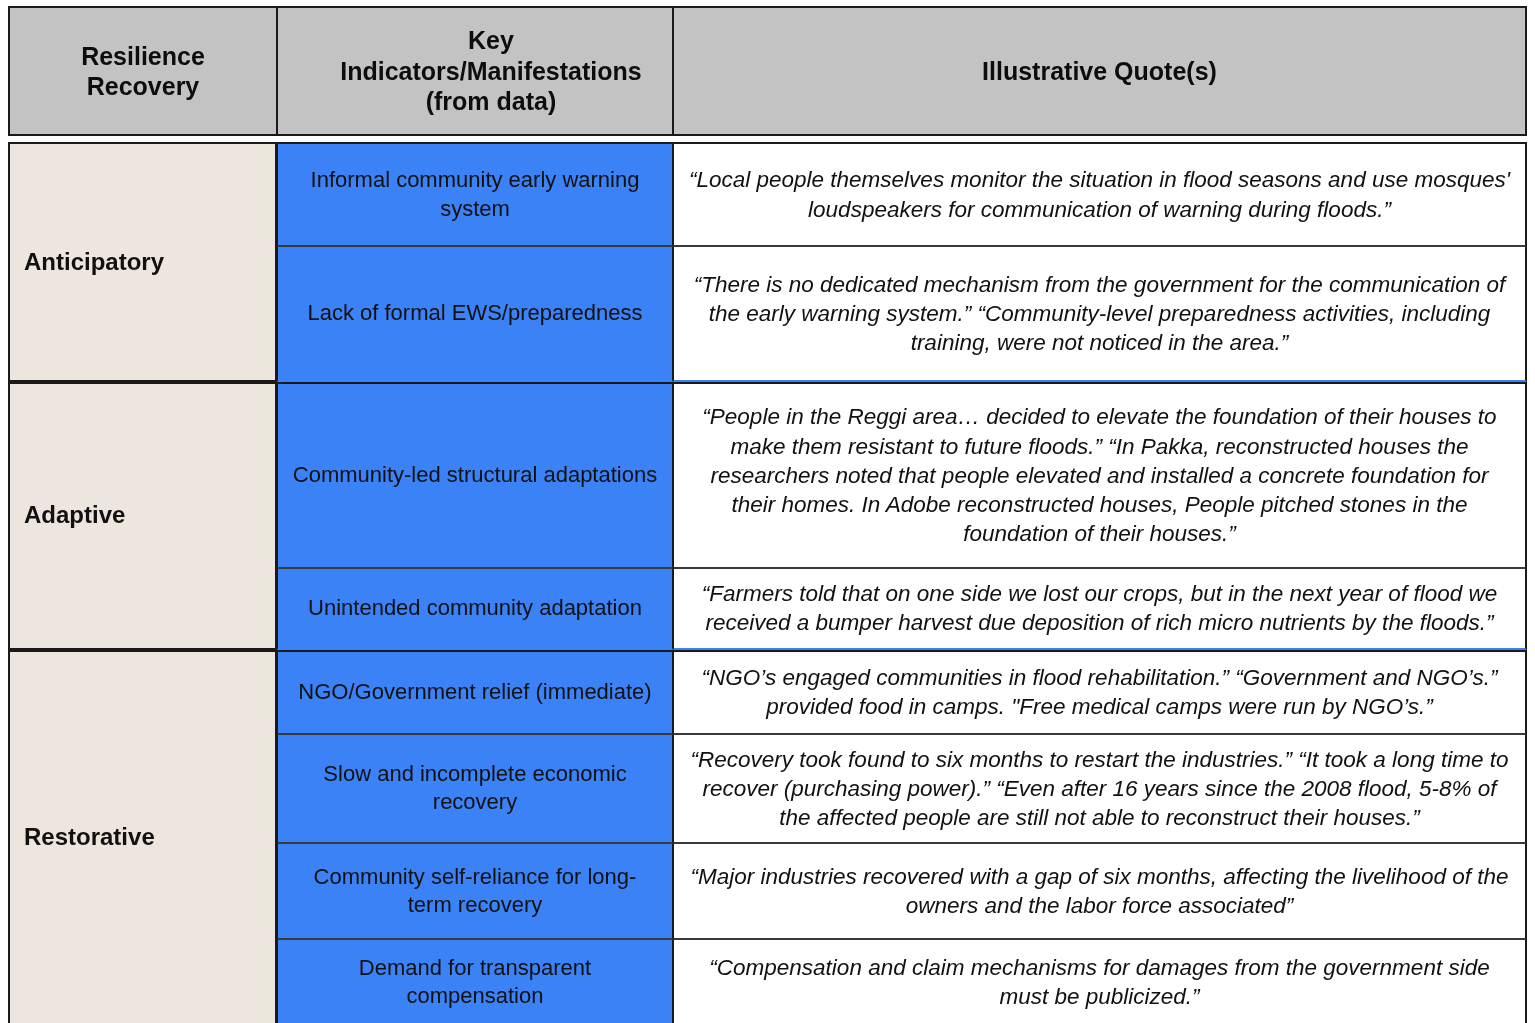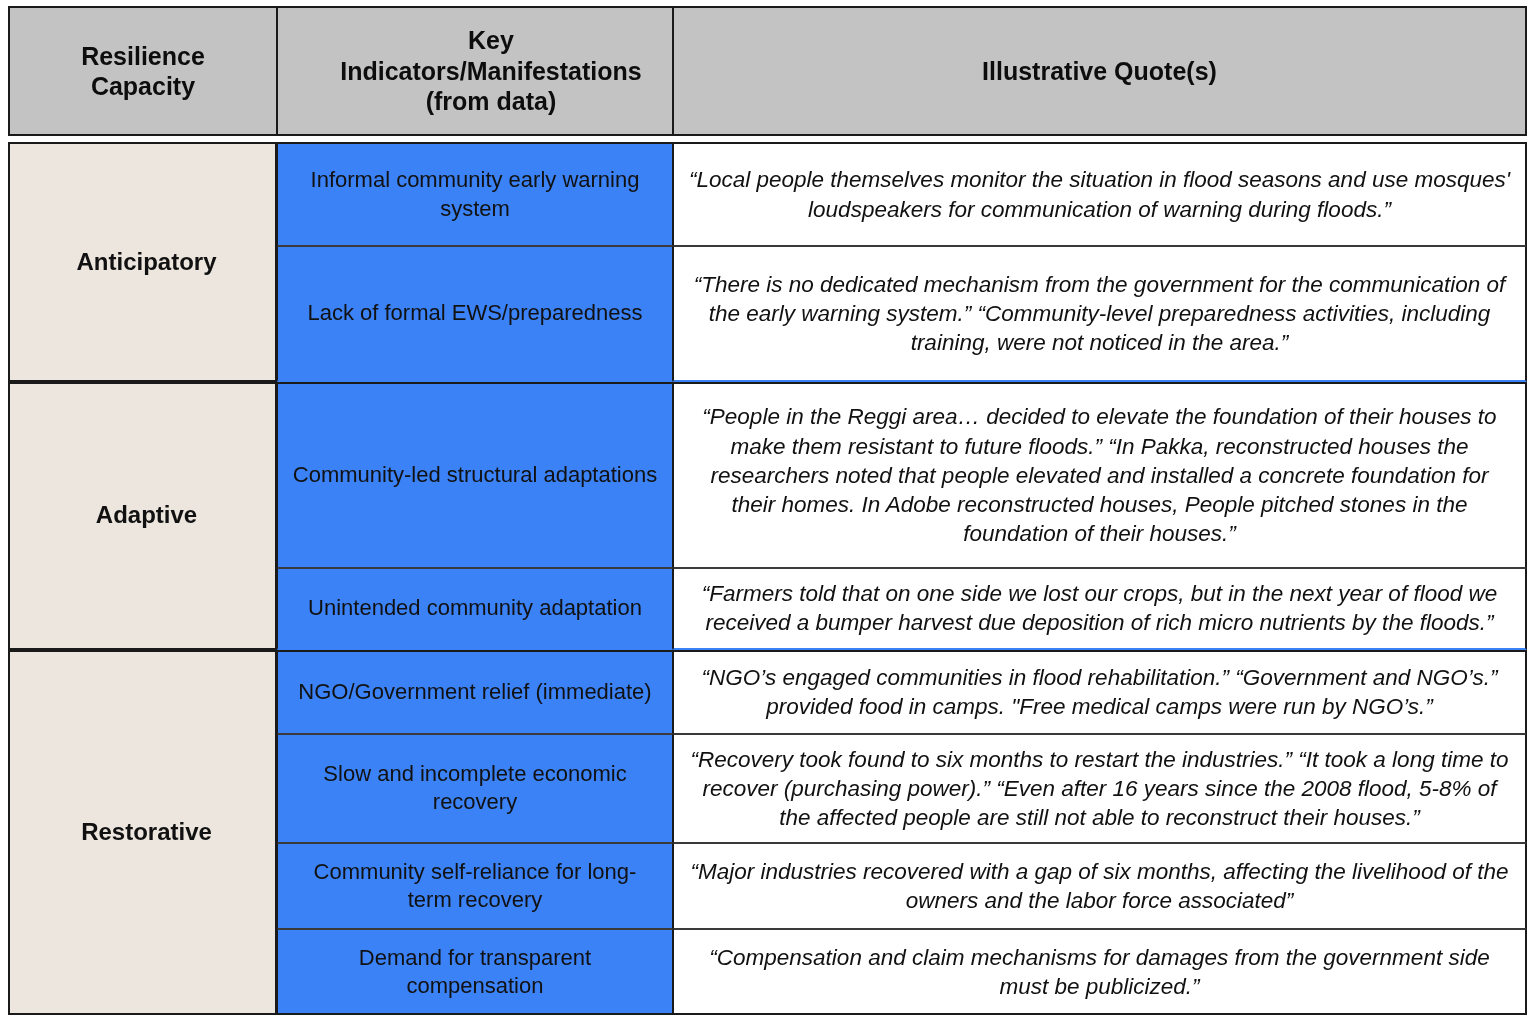--- a/index.html
+++ b/index.html
@@ -68,21 +68,21 @@
   }
 
   td.capacity-cell {
     background: #ece6df;
     border-left: 2px solid #1a1a1a;
     border-right: 2px solid #1a1a1a;
     border-top: 2px solid #1a1a1a;
     border-bottom: 2px solid #1a1a1a;
     font-weight: bold;
     font-size: 24px;
-    text-align: center;
+    text-align: left;
     padding-left: 14px;
     padding-right: 6px;
     line-height: 1.2;
   }
 
   td.indicator-cell {
     background: #3b82f6;
     border-left: 1px solid #1a1a1a;
     border-right: 1px solid #1a1a1a;
     border-top: 1px solid #3a3a3a;
@@ -130,21 +130,21 @@
   <table class="resilience-table">
     <colgroup>
       <col class="col-capacity">
       <col class="col-indicator">
       <col class="col-quote">
     </colgroup>
     <thead>
       <tr>
         <th class="h-capacity">
           <span>Resilience</span><br>
-          <span>Capacity</span>
+          <span>Recovery</span>
         </th>
         <th class="h-indicator">
           <span>Key</span><br>
           <span>Indicators/Manifestations</span><br>
           <span>(from data)</span>
         </th>
         <th class="h-quote">
           <span>Illustrative Quote(s)</span>
         </th>
       </tr>
@@ -179,21 +179,21 @@
       <tr class="group-start">
         <td class="capacity-cell" rowspan="4">Restorative</td>
         <td class="indicator-cell" style="height:84px;">NGO/Government relief (immediate)</td>
         <td class="quote-cell">“NGO’s engaged communities in flood rehabilitation.” “Government and NGO’s.” provided food in camps. "Free medical camps were run by NGO’s.”</td>
       </tr>
       <tr>
         <td class="indicator-cell" style="height:83px;">Slow and incomplete economic recovery</td>
         <td class="quote-cell">“Recovery took found to six months to restart the industries.” “It took a long time to recover (purchasing power).” “Even after 16 years since the 2008 flood, 5-8% of the affected people are still not able to reconstruct their houses.”</td>
       </tr>
       <tr>
-        <td class="indicator-cell" style="height:86px;">Community self-reliance for long-term recovery</td>
+        <td class="indicator-cell" style="height:96px;">Community self-reliance for long-term recovery</td>
         <td class="quote-cell">“Major industries recovered with a gap of six months, affecting the livelihood of the owners and the labor force associated”</td>
       </tr>
       <tr class="group-end table-end">
         <td class="indicator-cell" style="height:86px;">Demand for transparent compensation</td>
         <td class="quote-cell">“Compensation and claim mechanisms for damages from the government side must be publicized.”</td>
       </tr>
     </tbody>
   </table>
 </div>
 

